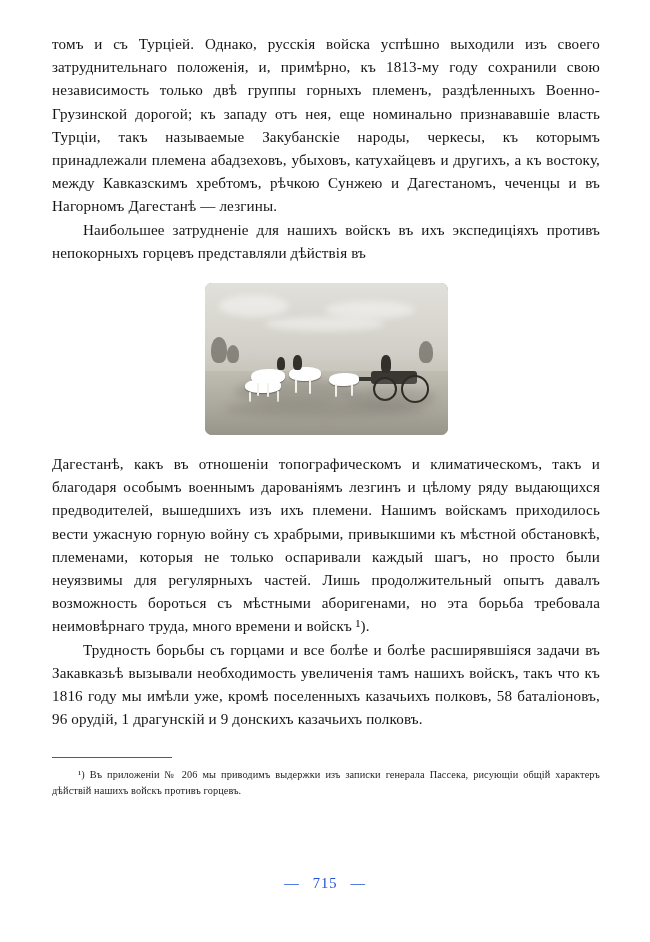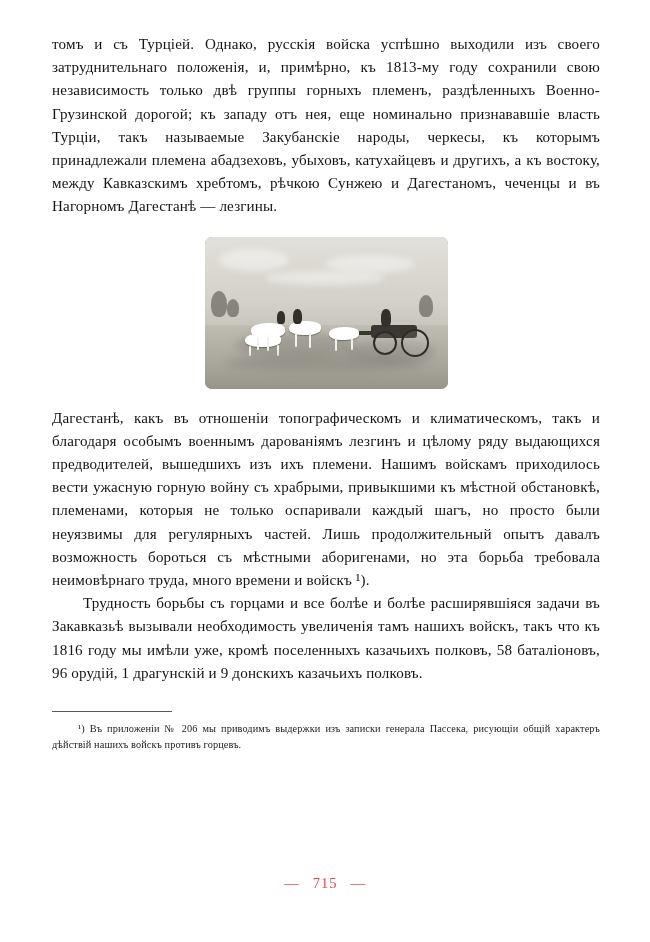--- a/index.html
+++ b/index.html
@@ -135,35 +135,36 @@
     letter-spacing: 0.1px;
   }
   .page-number {
     position: absolute;
     left: 0;
     right: 0;
     top: 875px;
     text-align: center;
     font-size: 14.5px;
     letter-spacing: 1px;
-    color: #ef4444;
+    color: #1d4ed8;
   }
   .page-number .dash {
     display: inline-block;
     padding: 0 13px;
   }
 </style>
 </head>
 <body>
 
 <div class="page">
   <div class="content">
 
     <p class="body-par">томъ и съ Турціей. Однако, русскія войска успѣшно выходили изъ своего затруднительнаго положенія, и, примѣрно, къ 1813-му году сохранили свою независимость только двѣ группы горныхъ племенъ, раздѣленныхъ Военно-Грузинской дорогой; къ западу отъ нея, еще номинально признававшіе власть Турціи, такъ называемые Закубанскіе народы, черкесы, къ которымъ принадлежали племена абадзеховъ, убыховъ, катухайцевъ и другихъ, а къ востоку, между Кавказскимъ хребтомъ, рѣчкою Сунжею и Дагестаномъ, чеченцы и въ Нагорномъ Дагестанѣ — лезгины.</p>
 
+    <p class="body-par indent">Наибольшее затрудненіе для нашихъ войскъ въ ихъ экспедиціяхъ противъ непокорныхъ горцевъ представляли дѣйствія въ</p>
 
     <div class="figure">
       <div class="figure-frame">
         <div class="fig-sky"></div>
         <div class="fig-ground"></div>
 
         <div class="fig-cloud" style="left:14px; top:12px; width:70px; height:22px;"></div>
         <div class="fig-cloud" style="left:120px; top:18px; width:90px; height:18px;"></div>
         <div class="fig-cloud" style="left:60px; top:34px; width:120px; height:14px;"></div>
 

